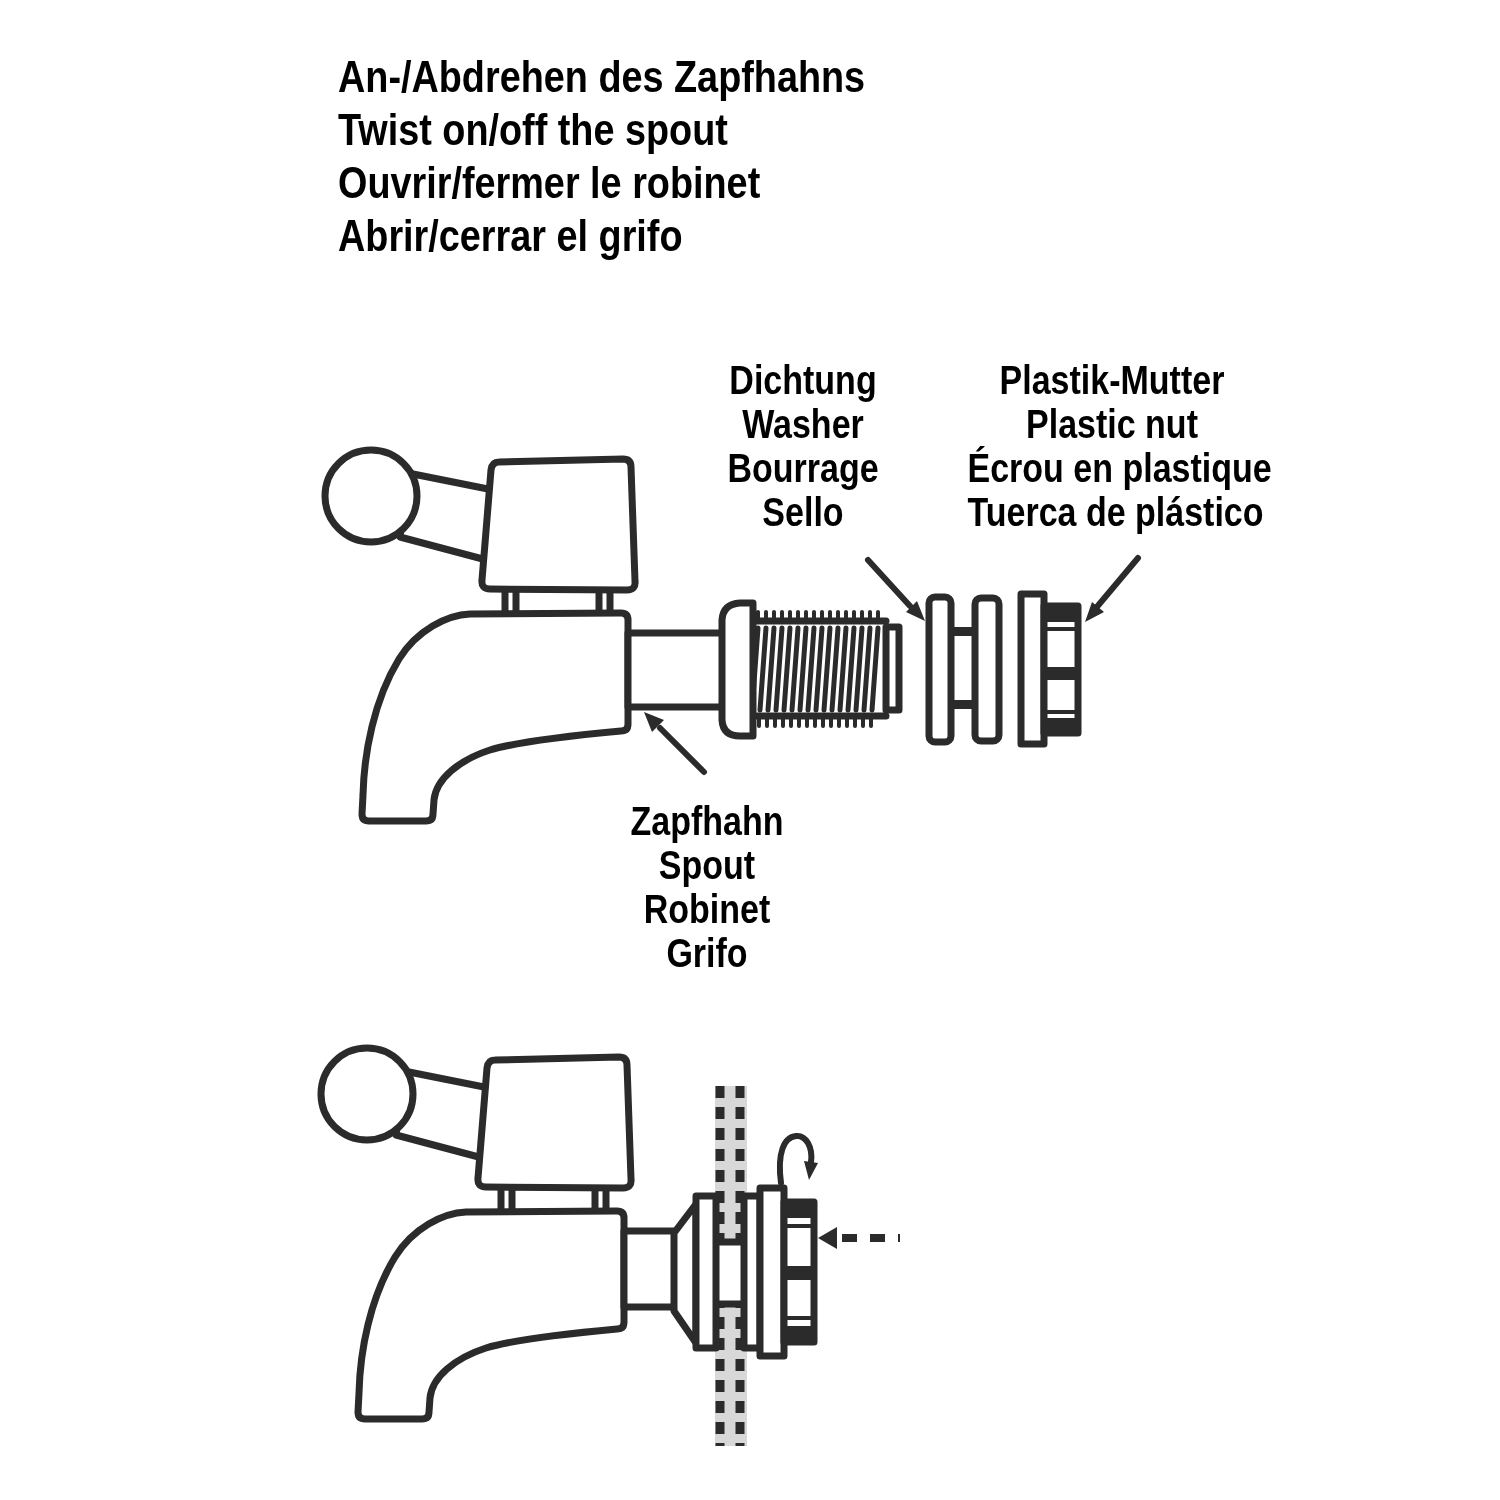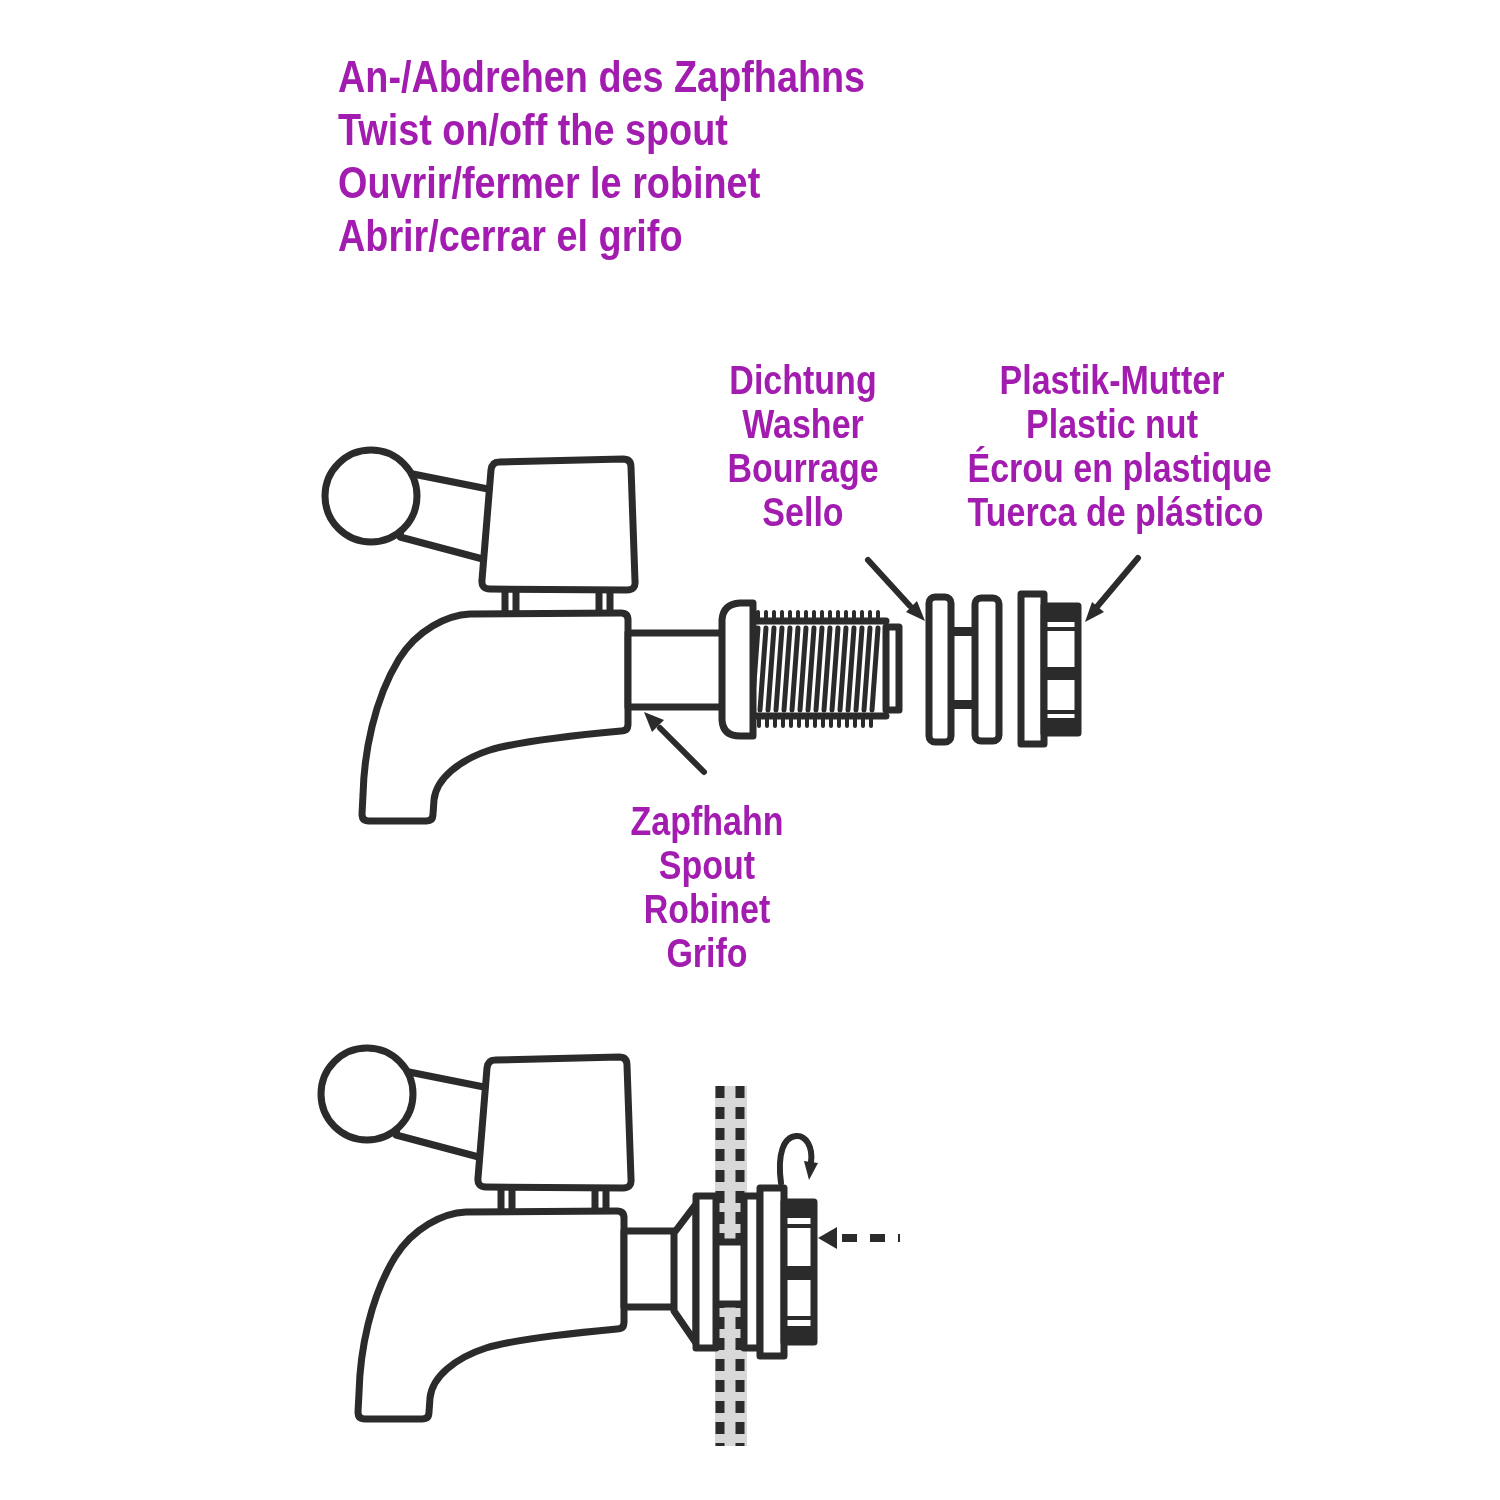--- a/index.html
+++ b/index.html
@@ -1,17 +1,17 @@
 <!DOCTYPE html>
 <html><head>
 <meta charset="utf-8">
 <style>
   html,body{margin:0;padding:0;background:#ffffff;}
   #canvas{position:relative;width:1432px;height:1500px;background:#ffffff;overflow:hidden;
-          font-family:"Liberation Sans","DejaVu Sans",sans-serif;color:#a21caf;}
+          font-family:"Liberation Sans","DejaVu Sans",sans-serif;color:#000000;}
   .title-block{position:absolute;left:338px;top:50px;font-size:45px;line-height:53px;
                font-weight:bold;white-space:nowrap;transform:scaleX(0.84);transform-origin:left top;}
   .part-label{position:absolute;width:340px;text-align:center;font-size:40px;line-height:44px;
               font-weight:bold;white-space:nowrap;transform:scaleX(0.85);transform-origin:center top;}
   .lbl-washer{left:633px;top:358px;}
   .lbl-nut{left:942px;top:358px;}
   .lbl-spout{left:537px;top:799px;}
   svg{position:absolute;overflow:visible;}
   #svg-exploded{left:300px;top:430px;}
   #svg-assembled{left:280px;top:1040px;}

